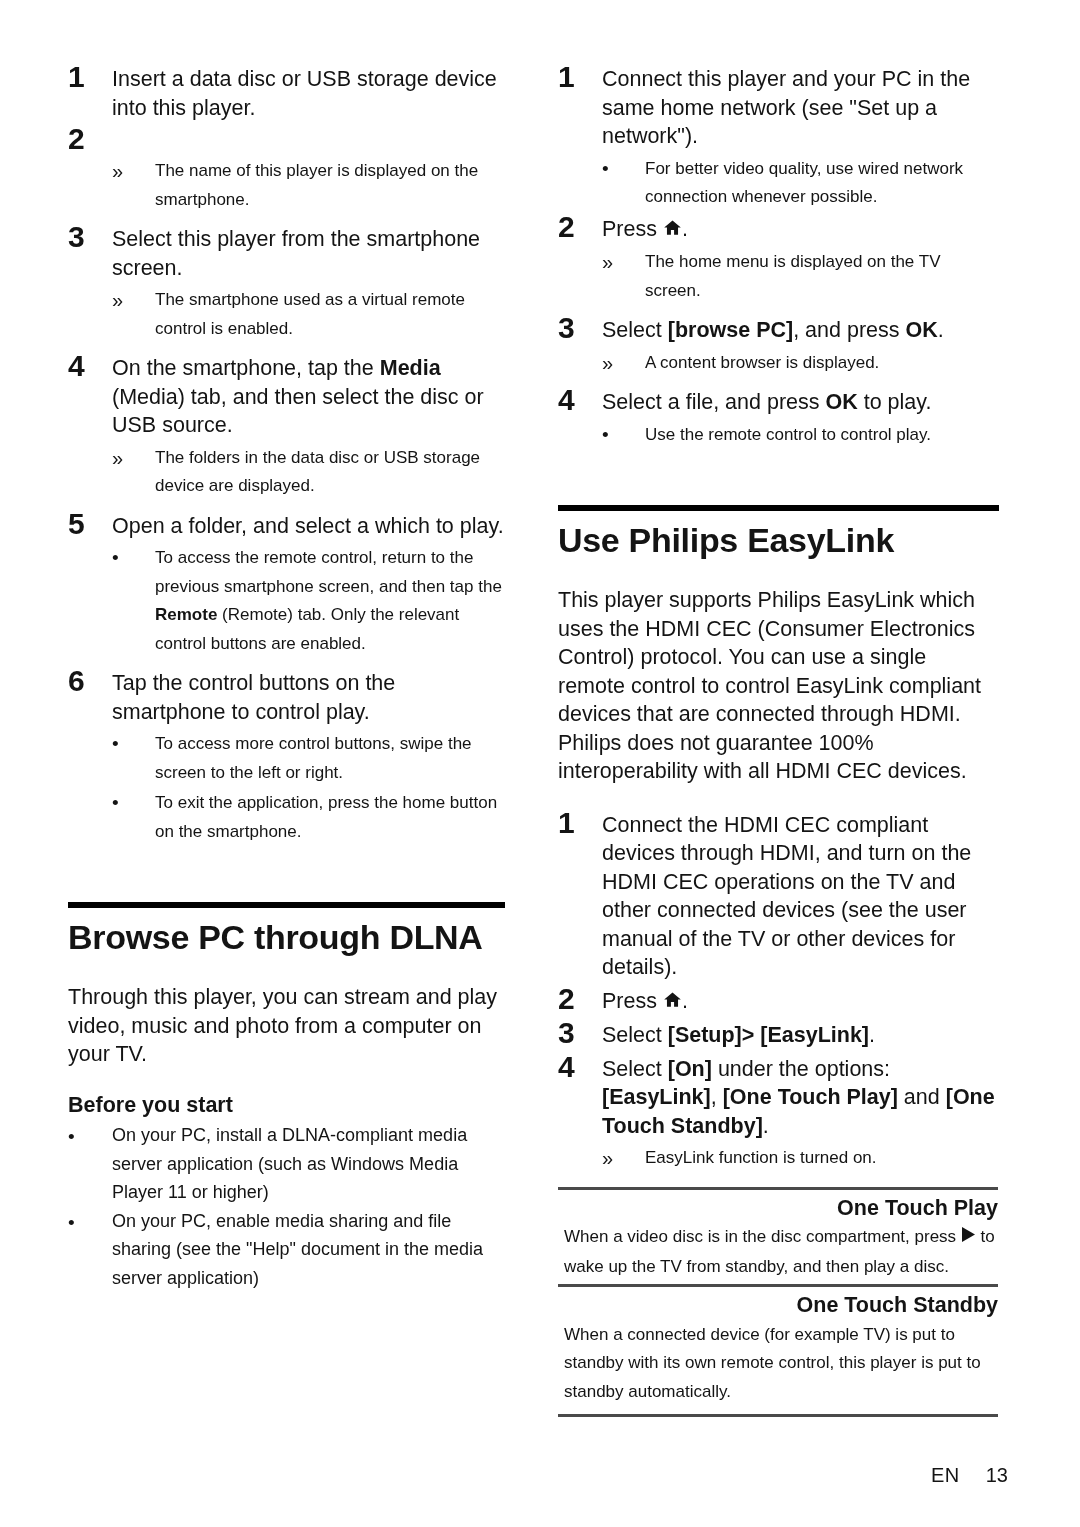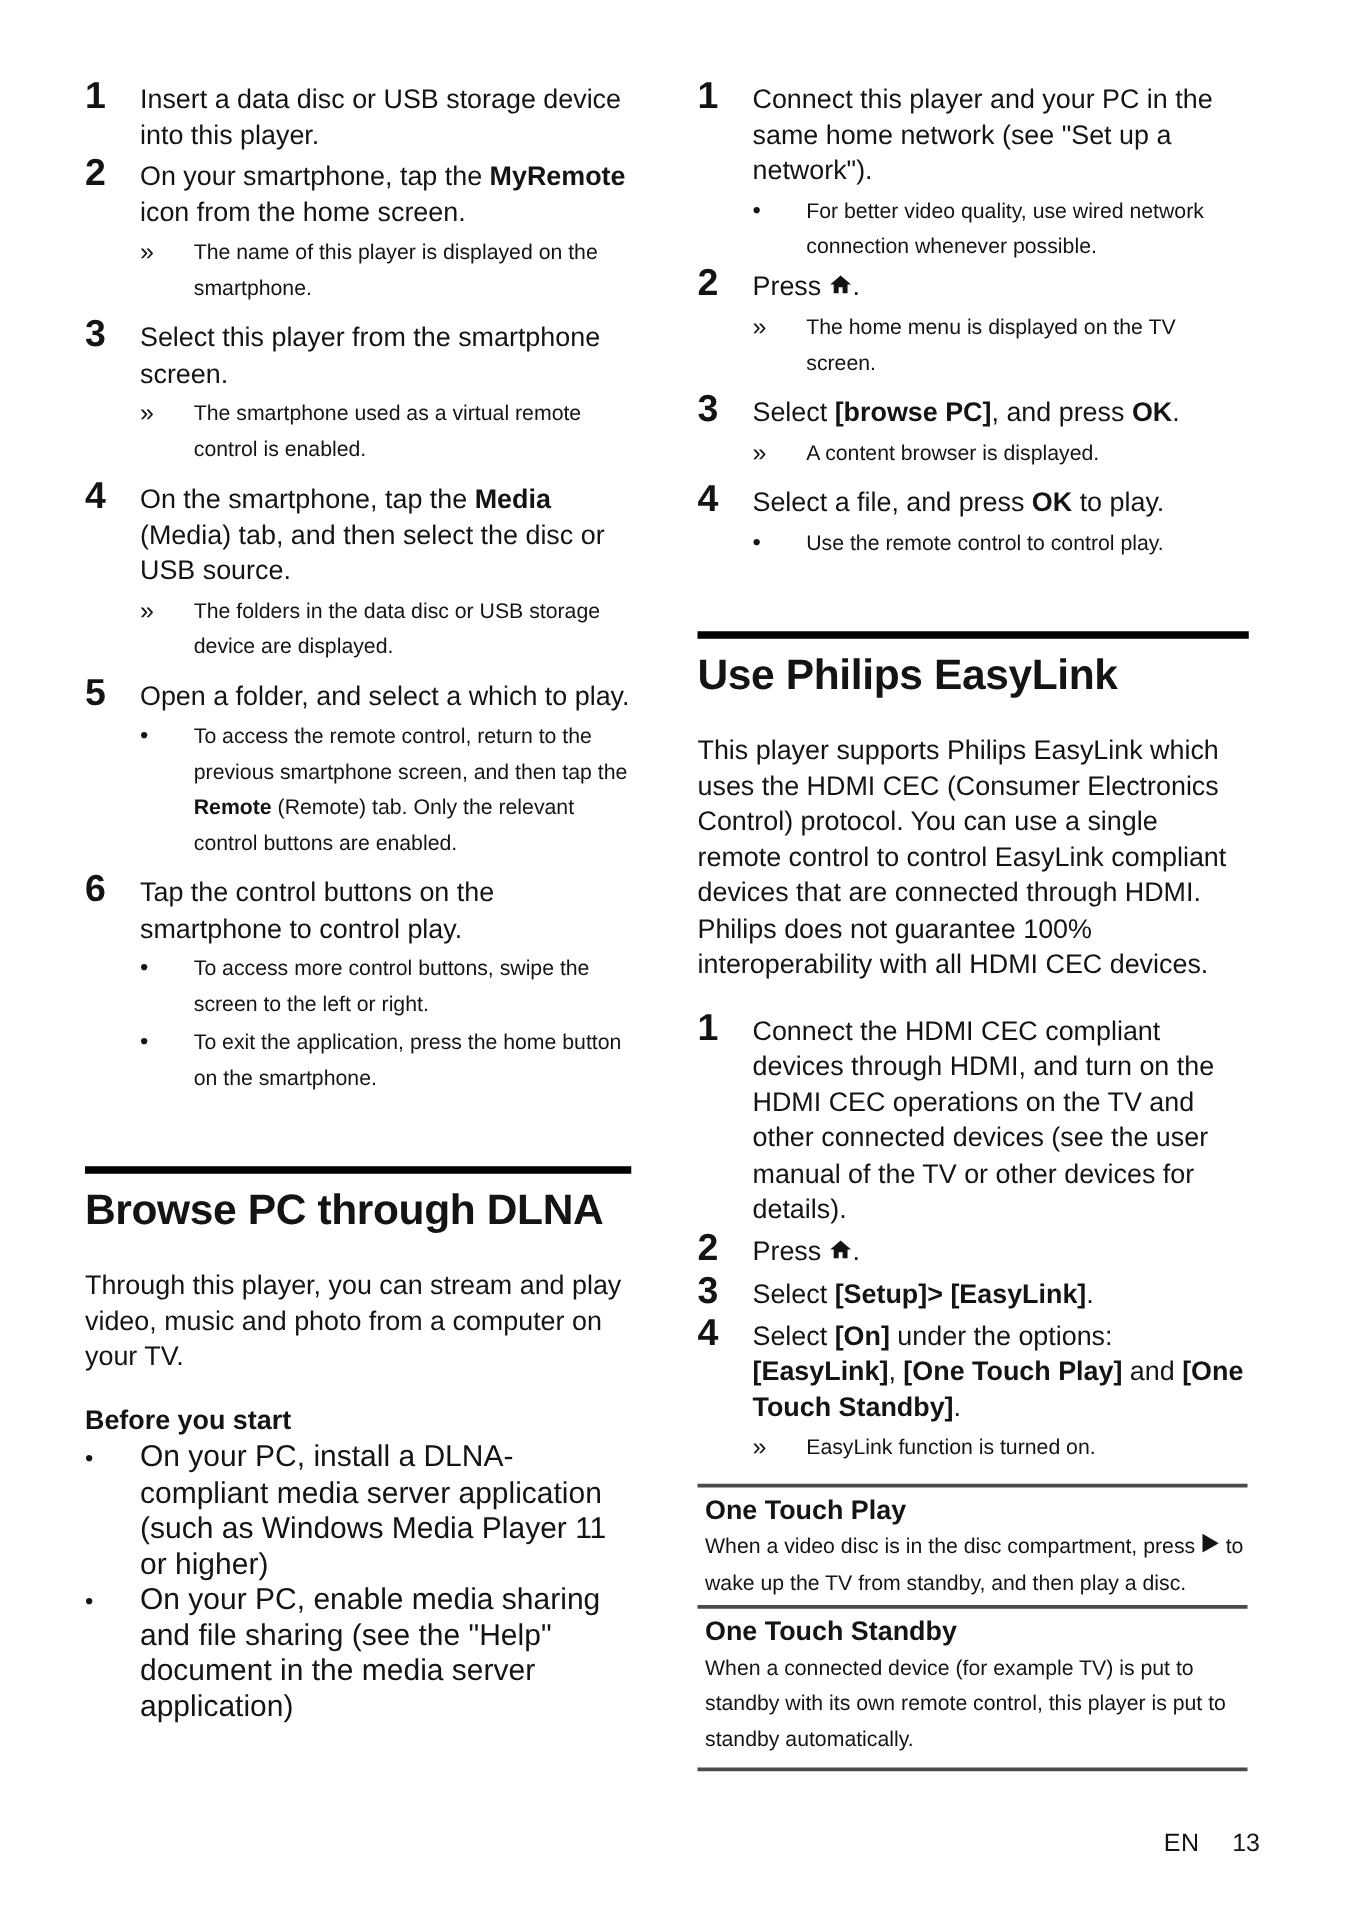--- a/index.html
+++ b/index.html
@@ -113,37 +113,38 @@
     align-items: flex-start;
   }
   .bitem .mark {
     flex: 0 0 44px;
     font-size: 19px;
     line-height: 28.5px;
     padding-top: 2px;
   }
   .bitem .txt {
     flex: 1 1 auto;
-    font-size: 24px;
+    font-size: 18px;
     line-height: 28.5px;
   }
 
   
   .note {
     border-top: 3px solid #4a4a4a;
     padding-top: 4px;
     margin-top: 0;
   }
   .note.last { border-bottom: 3px solid #4a4a4a; padding-bottom: 5px; }
   .note-title {
     font-size: 21.5px;
     font-weight: bold;
     line-height: 28.5px;
     margin: 0 0 1px 0;
     padding-left: 6px;
+    text-align: right;
   }
   .note-body {
     font-size: 17px;
     line-height: 28.5px;
     margin: 0 0 3px 0;
     padding-left: 6px;
   }
 
   b, strong { font-weight: bold; }
 
@@ -177,21 +178,20 @@
 
     <div class="col">
 
       <div class="step">
         <div class="step-num">1</div>
         <div class="step-body">Insert a data disc or USB storage device into this player.</div>
       </div>
 
       <div class="step">
         <div class="step-num">2</div>
-        <div class="step-body"><span>On your smartphone, tap the </span><b>MyRemote</b><span> icon from the home screen.</span></div>
       </div>
       <div class="sub">
         <div class="sub-mark">»</div>
         <div class="sub-body">The name of this player is displayed on the smartphone.</div>
       </div>
       <div class="spacer-sm"></div>
 
       <div class="step">
         <div class="step-num">3</div>
         <div class="step-body">Select this player from the smartphone screen.</div>

